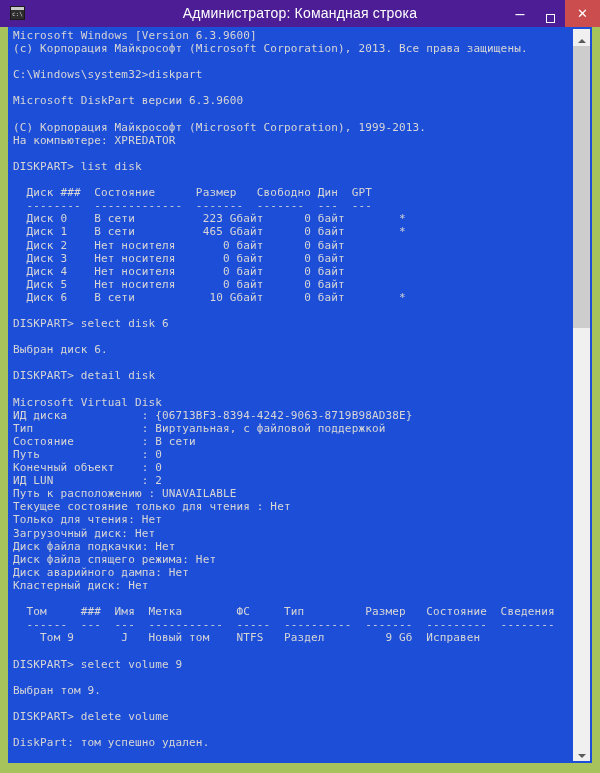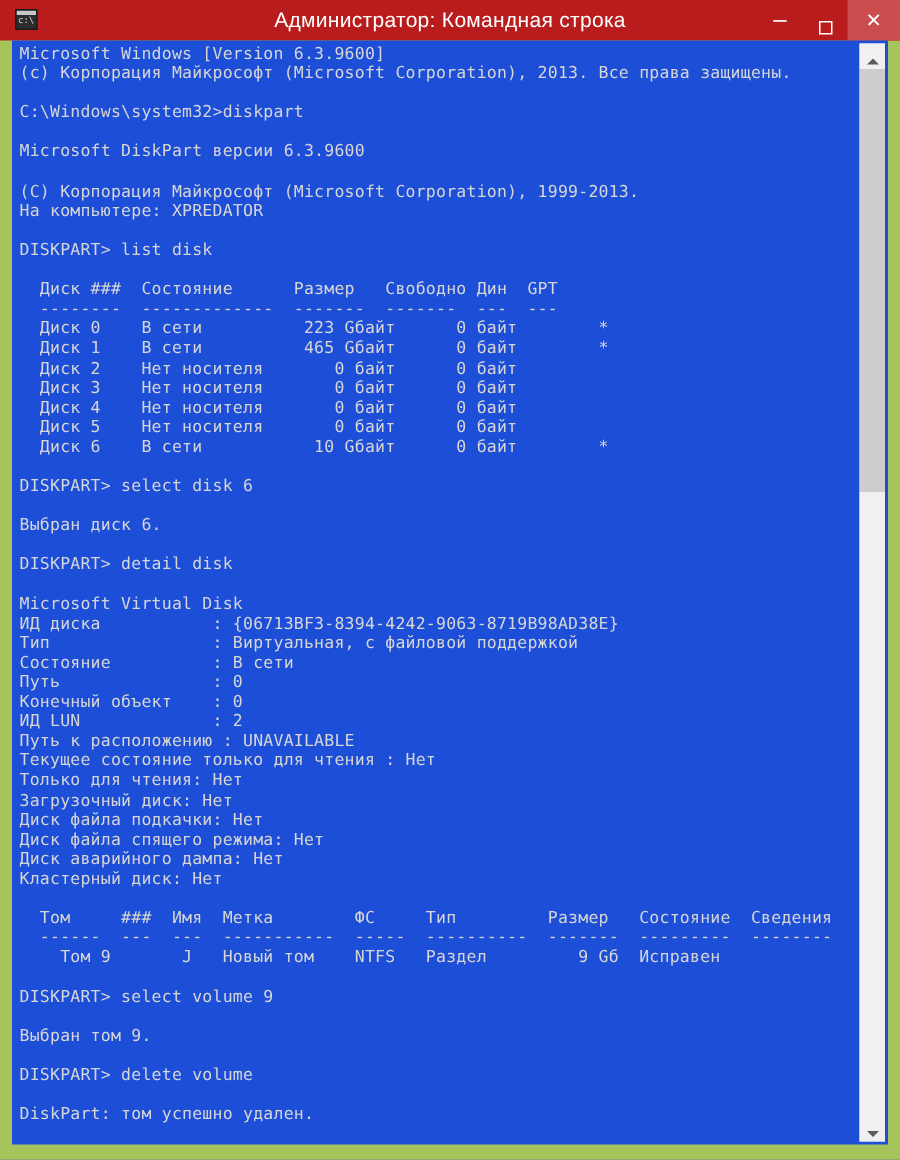--- a/index.html
+++ b/index.html
@@ -21,21 +21,21 @@
     height: 773px;
     background: #a7c35b;
   }
 
   
   #titlebar {
     position: absolute;
     left: 0; top: 0;
     width: 600px;
     height: 27px;
-    background: #b91c1c;
+    background: #4c1d95;
   }
   #titlebar-icon {
     position: absolute;
     left: 10px; top: 6px;
     width: 15px; height: 14px;
     background: #2c2c2c;
     border: 1px solid #1a1a1a;
     box-sizing: border-box;
     overflow: hidden;
   }

